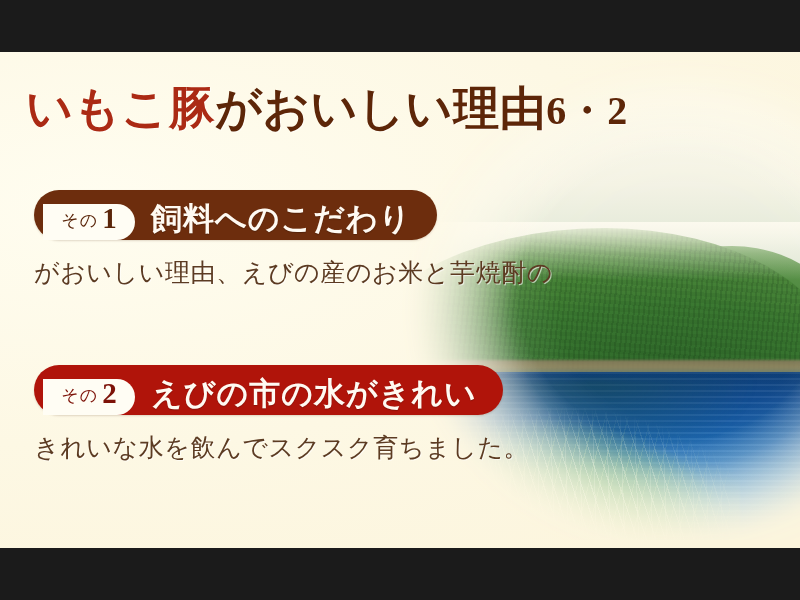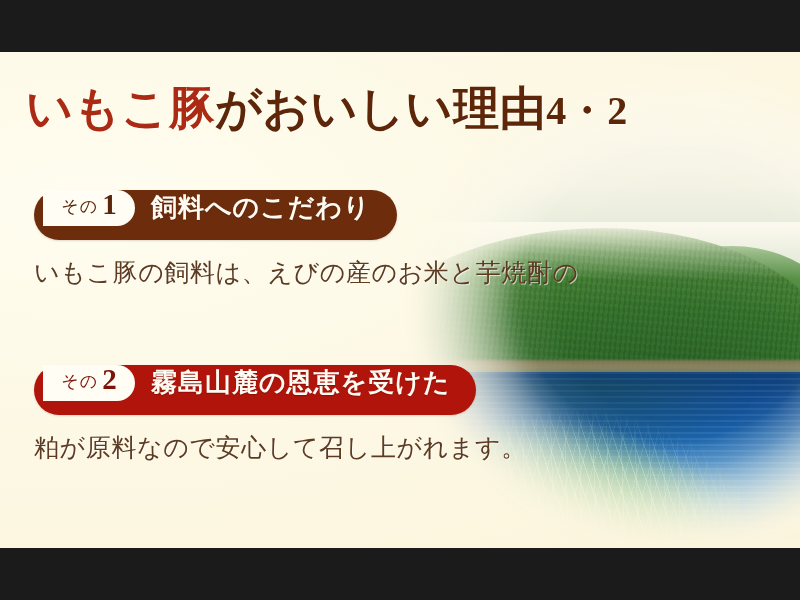--- a/index.html
+++ b/index.html
@@ -102,40 +102,40 @@
   .t-red{color:#ab2a14;}
   .t-brown{color:#5d2608;margin-top:24px;}
   .t-num{color:#5d2608;font-size:40px;}
 
   
   .section{position:absolute;left:34px;}
   .sec1{top:138px;}
   .sec2{top:313px;}
 
   .badge{
-    position:relative;display:inline-flex;align-items:flex-start;
+    position:relative;display:inline-flex;align-items:flex-end;
     height:50px;border-radius:25px;padding:0 26px 0 9px;box-sizing:border-box;
     box-shadow:0 1px 2px rgba(90,50,20,.18);
   }
   .badge.brown{background:#6d2d0d;}
   .badge.red{background:#b0140a;}
 
   .pill{
     display:inline-flex;align-items:baseline;justify-content:center;
     height:36px;min-width:92px;padding:0 12px;box-sizing:border-box;
     background:#fffdf4;border-radius:0 18px 18px 0;
     margin-right:16px;
   }
   .pill .sono{font-size:17px;letter-spacing:1px;position:relative;top:-2px;}
   .pill .n{font-size:29px;font-weight:700;margin-left:4px;line-height:1;}
   .badge.brown .pill .sono,.badge.brown .pill .n{color:#5a2509;}
   .badge.red .pill .sono,.badge.red .pill .n{color:#7d1208;}
 
   .badge-title{
-    color:#fffaf2;font-size:26px;letter-spacing:1px;white-space:nowrap;font-weight:700;
+    color:#fffaf2;font-size:31px;letter-spacing:1px;white-space:nowrap;font-weight:700;
     text-shadow:0 1px 1px rgba(0,0,0,.22);
   }
 
   .body-text{
     margin-top:14px;color:#5c3b22;font-size:25px;line-height:1.52;letter-spacing:.6px;
     text-shadow:1px 1px 0 rgba(255,255,255,.6);
   }
   .body-text .ln{display:block;white-space:nowrap;}
 </style>
 </head>
@@ -156,45 +156,45 @@
       <div class="ph-shore"></div>
       <div class="ph-water"></div>
       <div class="ph-waterrip"></div>
       <div class="ph-refl"></div>
       <div class="ph-grass"></div>
       <div class="ph-blades"></div>
       <div class="ph-haze"></div>
     </div>
 
     <div class="title">
-      <span class="t-red">いもこ豚</span><span class="t-brown">がおいしい理由</span><span class="t-num">4・2</span>
+      <span class="t-red">いもこ豚</span><span class="t-brown">がおいしい理由</span><span class="t-num">6・2</span>
     </div>
 
     <div class="section sec1">
       <div class="badge brown">
         <span class="pill">
           <span class="sono">その</span>
           <span class="n">1</span>
         </span>
         <span class="badge-title">飼料へのこだわり</span>
       </div>
       <div class="body-text">
-        <span class="ln">いもこ豚の飼料は、えびの産のお米と芋焼酎の</span>
+        <span class="ln">がおいしい理由、えびの産のお米と芋焼酎の</span>
       </div>
     </div>
 
     <div class="section sec2">
       <div class="badge red">
         <span class="pill">
           <span class="sono">その</span>
           <span class="n">2</span>
         </span>
-        <span class="badge-title">霧島山麓の恩恵を受けた</span>
+        <span class="badge-title">えびの市の水がきれい</span>
       </div>
       <div class="body-text">
-        <span class="ln">粕が原料なので安心して召し上がれます。</span>
+        <span class="ln">きれいな水を飲んでスクスク育ちました。</span>
       </div>
     </div>
 
   </div>
 
   <div class="letterbox bottom"></div>
 </div>
 
 </body></html>

